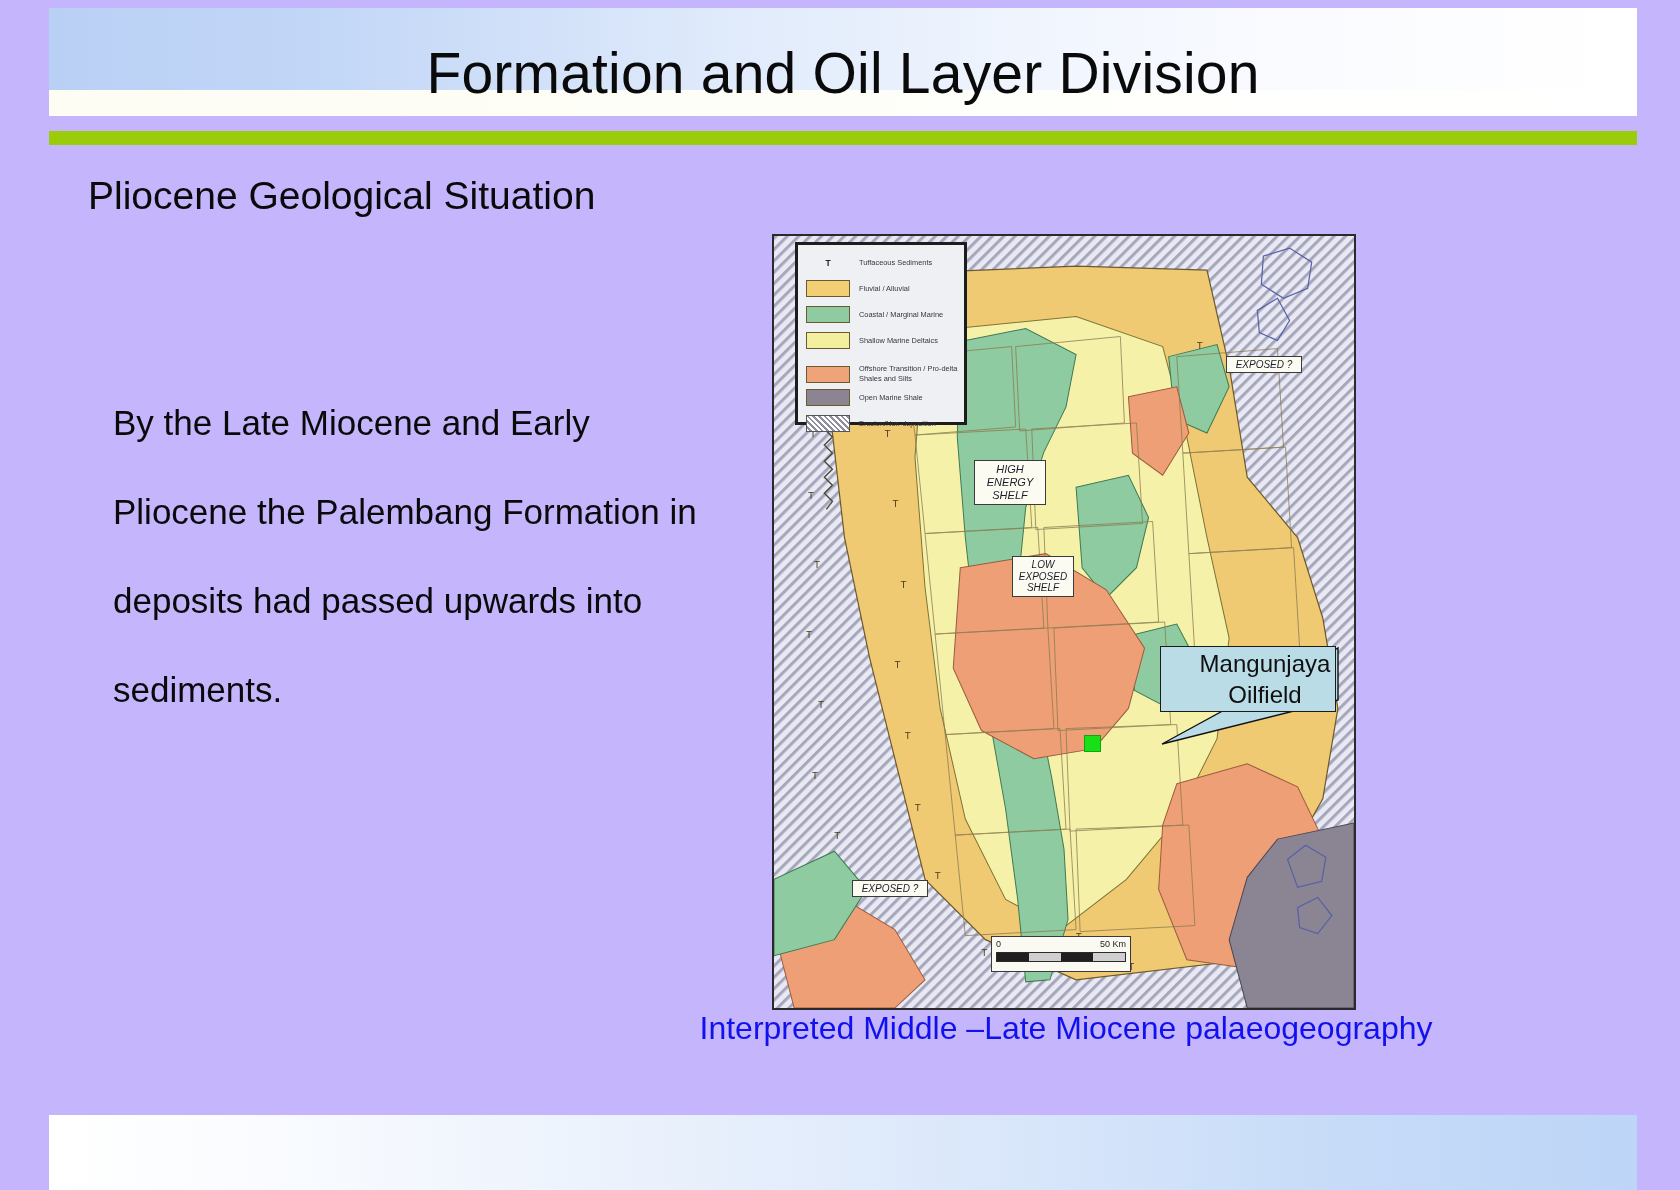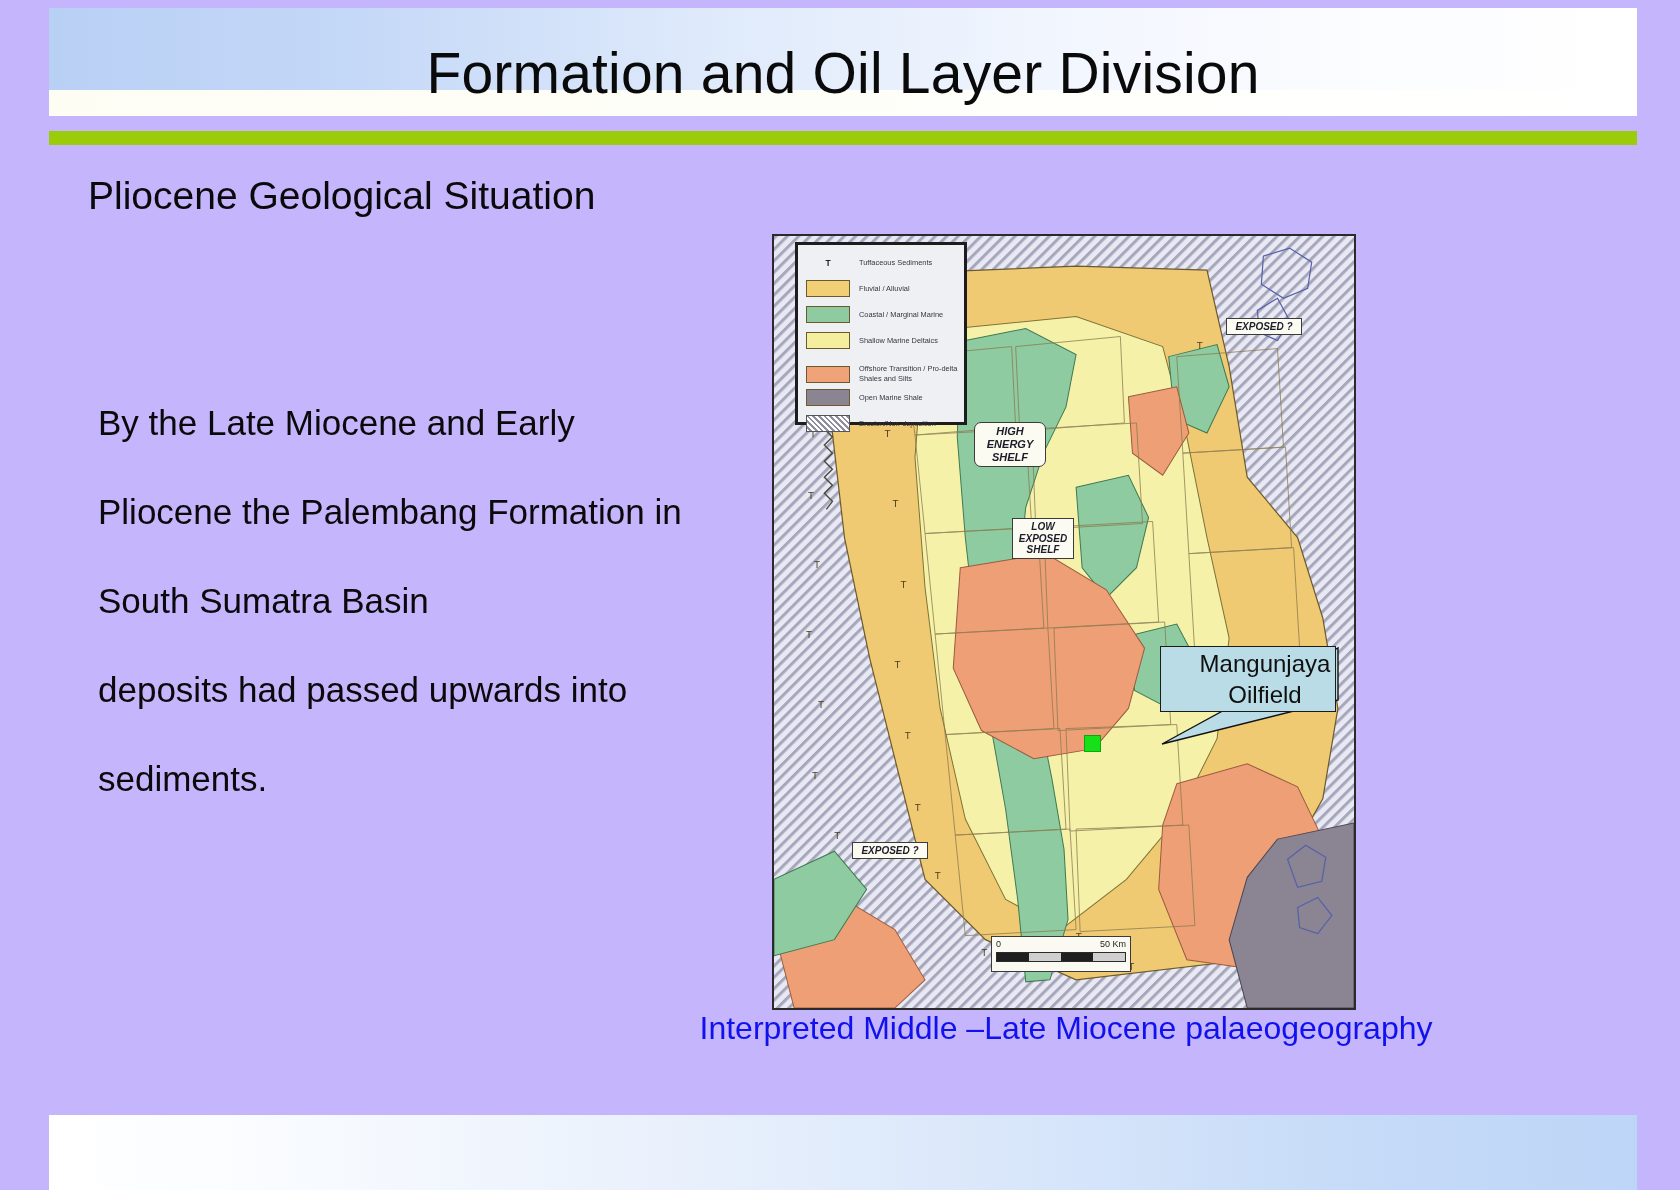--- a/index.html
+++ b/index.html
@@ -34,21 +34,21 @@
 
   
   .subhead{
     position:absolute;left:88px;top:171px;
     font-size:39px;line-height:50px;color:#0a0a0a;
   }
   .body-text{
     position:absolute;left:98px;top:378px;width:660px;
     font-size:35px;line-height:89px;color:#0a0a0a;
   }
-  .body-text .ln{display:block;white-space:nowrap;}
+  .body-text .ln{display:block;white-space:nowrap;margin-left:15px;}
 
   
   .bottom-band{
     position:absolute;left:49px;top:1115px;width:1588px;height:75px;
     background:linear-gradient(to right,#ffffff 0%,#fafcff 12%,#eaf1fc 38%,#d8e6fa 62%,#c6dbf8 82%,#bdd5f7 100%);
   }
 
   
   .map-figure{
     position:absolute;left:772px;top:234px;width:580px;height:772px;
@@ -77,24 +77,24 @@
   }
   .lg-t{
     width:44px;margin-right:9px;flex:none;text-align:center;
     font-size:8.5px;font-weight:bold;color:#222;
   }
   .lg-label{font-size:7.4px;color:#35353f;line-height:9.4px;white-space:nowrap;}
 
   
   .map-lbl{
     position:absolute;background:#fbfbf2;border:1px solid #3b3b3b;
-    font-style:italic;font-weight:bold;font-size:11px;line-height:13px;
-    color:#1c1c2a;text-align:center;padding:2px 4px;box-sizing:border-box;
-  }
-  #lbl-high{left:200px;top:186px;width:72px;border-radius:7px;}
+    font-style:italic;font-weight:normal;font-size:11px;line-height:13px;
+    color:#1c1c2a;text-align:center;padding:2px 4px;box-sizing:border-box;margin-top:38px;
+  }
+  #lbl-high{left:200px;top:186px;width:72px;}
   #lbl-low{left:238px;top:282px;width:62px;font-size:10px;line-height:11.5px;}
   #lbl-exp1{left:452px;top:82px;width:76px;font-size:10px;padding:1px 3px;}
   #lbl-exp2{left:78px;top:606px;width:76px;font-size:10px;padding:1px 3px;}
 
   
   .scalebar{
     position:absolute;left:217px;top:700px;width:140px;height:36px;
     background:#fafaf2;border:1px solid #3a3a3a;box-sizing:border-box;
     padding:2px 4px;
   }
@@ -133,21 +133,20 @@
   <div class="top-band"></div>
   <div class="top-band-fade"></div>
   <div class="slide-title">Formation and Oil Layer Division</div>
   <div class="green-bar"></div>
 
   <div class="subhead">Pliocene Geological Situation</div>
 
   <div class="body-text">
     <span class="ln">By the Late Miocene and Early</span>
     <span class="ln">Pliocene the Palembang Formation in</span>
-    <span class="ln">South Sumatra Basin</span>
     <span class="ln">deposits had passed upwards into</span>
     <span class="ln">sediments.</span>
   </div>
 
   <div class="map-figure">
 
     <div class="map-canvas">
       <svg viewBox="0 0 576 768" preserveAspectRatio="none" xmlns="http://www.w3.org/2000/svg">
         <defs>
           <pattern id="hatchp" width="8" height="8" patternTransform="rotate(45)" patternUnits="userSpaceOnUse">

